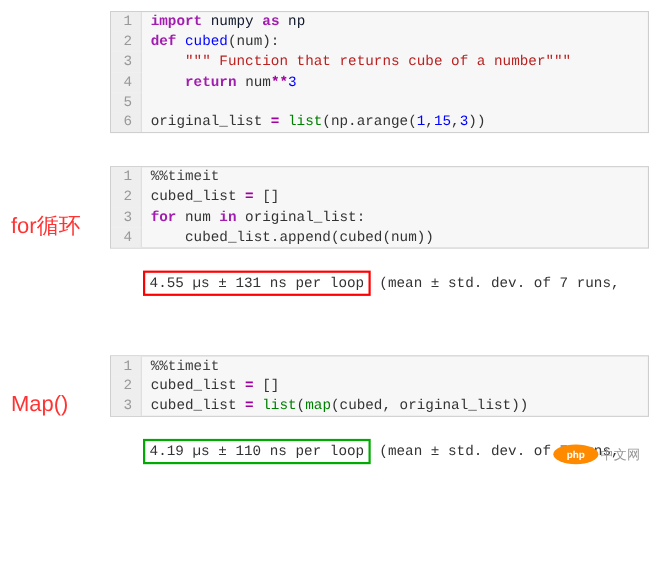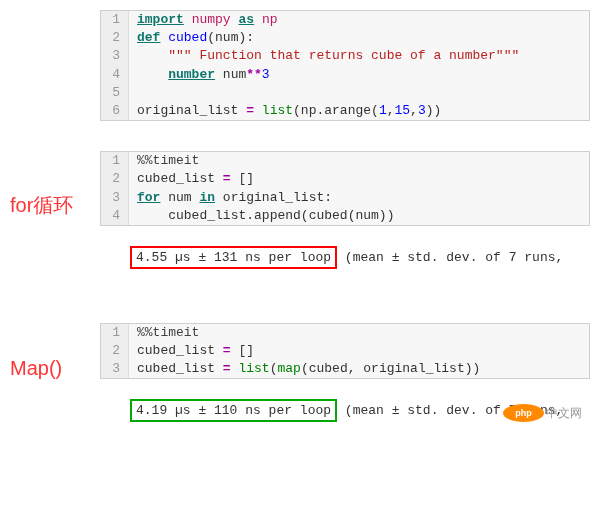--- a/index.html
+++ b/index.html
@@ -33,22 +33,22 @@
     user-select: none;
   }
   .code {
     padding-left: 8px;
     font-family: "Courier New", monospace;
     font-size: 13px;
     white-space: pre;
     color: #333;
     flex: 1;
   }
-  .kw { color: #0f766e; font-weight: bold; text-decoration: underline; }
-  .mod { color: #be185d; font-family: Liberation Mono, monospace; }
+  .kw { color: #a21caf; font-weight: bold; }
+  .mod { color: #0f172a; font-family: Liberation Mono, monospace; }
   .def-name { color: #0000ff; }
   .docstr { color: #BA2121; }
   .num { color: #0000ff; }
   .op { color: #a000a0; font-weight: bold; }
   .builtin { color: #008000; }
   .magic { color: #404040; }
 
   .row {
     display: flex;
     align-items: center;
@@ -125,21 +125,21 @@
   <div class="code-line">
         <div class="gutter">2</div>
     <div class="code"><span class="kw">def</span> <span class="def-name">cubed</span><span>(num):</span></div>
       </div>
   <div class="code-line">
         <div class="gutter">3</div>
     <div class="code">    <span class="docstr">""" Function that returns cube of a number"""</span></div>
       </div>
   <div class="code-line">
         <div class="gutter">4</div>
-    <div class="code">    <span class="kw">number</span> <span>num</span><span class="op">**</span><span class="num">3</span></div>
+    <div class="code">    <span class="kw">return</span> <span>num</span><span class="op">**</span><span class="num">3</span></div>
       </div>
   <div class="code-line">
         <div class="gutter">5</div>
     <div class="code"> </div>
       </div>
   <div class="code-line">
         <div class="gutter">6</div>
     <div class="code"><span>original_list </span><span class="op">=</span><span class="builtin"> list</span><span>(np</span><span>.arange(</span><span class="num">1</span><span>,</span><span class="num">15</span><span>,</span><span class="num">3</span><span>))</span></div>
       </div>
 </div>

